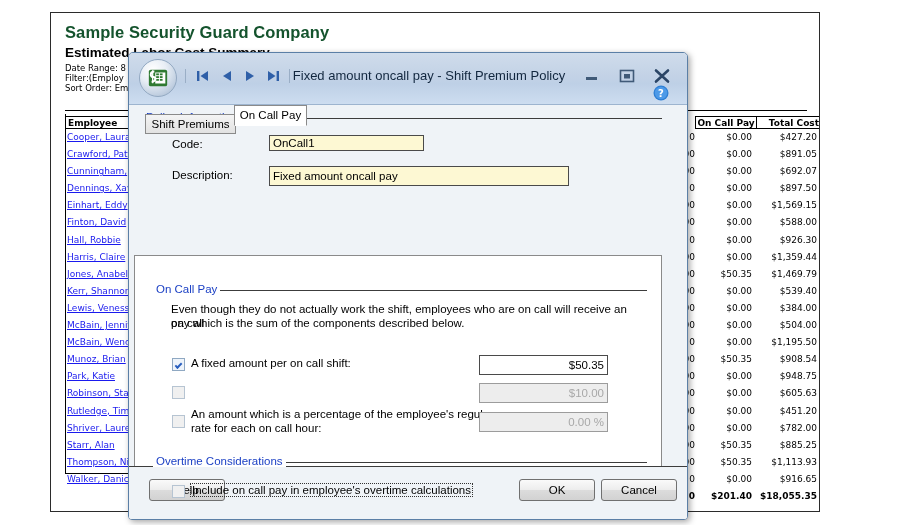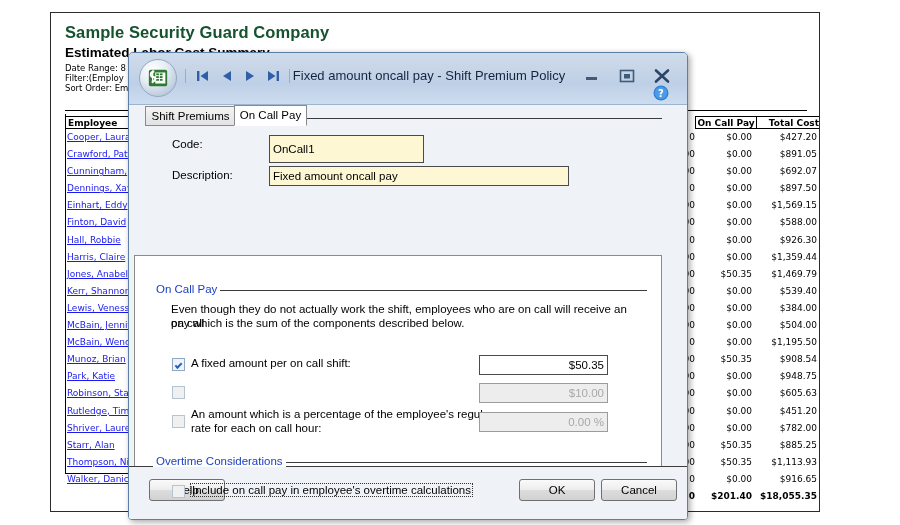--- a/index.html
+++ b/index.html
@@ -332,21 +332,21 @@
     font-size: 11.5px;
     color: #000;
     text-align: center;
     line-height: 19px;
     cursor: pointer;
   }
   .tab-inactive {
     background: linear-gradient(to bottom, #f4f4f4, #e2e2e2);
     border: 1px solid #8a8a8a;
     border-bottom: 1px solid #8a8a8a;
-    top: 1px;
+    top: 9px;
   }
   .tab-active {
     background: #ffffff;
     border: 1px solid #8a8a8a;
     border-bottom: 1px solid #ffffff;
     top: 0px;
     z-index: 3;
   }
   #tabpanel {
     position: absolute;
@@ -688,21 +688,21 @@
         </svg>
       </div>
     </div>
 
     <div id="dlg-body">
 
       <div class="grouplabel" style="left:17px; top:6px;">Policy Information</div>
       <div class="grouprule" style="left:117px; top:13px; width:416px;"></div>
 
       <div class="fieldlabel" style="left:43px; top:33px;">Code:</div>
-      <input class="txtinput" style="left: 140px; top: 30px; width: 155px; height: 28px;" value="OnCall1">
+      <input class="txtinput" style="left: 140px; top: 30px; width: 155px; height: 16px;" value="OnCall1">
 
       <div class="fieldlabel" style="left:43px; top:64px;">Description:</div>
       <input class="txtinput" style="left: 140px; top: 61px; width: 300px; height: 20px;" value="Fixed amount oncall pay">
 
       <div class="tab tab-inactive" style="left:16px; width:91px;">Shift Premiums</div>
       <div class="tab tab-active" style="left:105px; width:73px; height:21px;">On Call Pay</div>
       <div id="tab-strip-base" style="position:absolute;left:16px;top:130px;width:0;height:0;"></div>
 
       <div id="tabpanel"></div>
 

